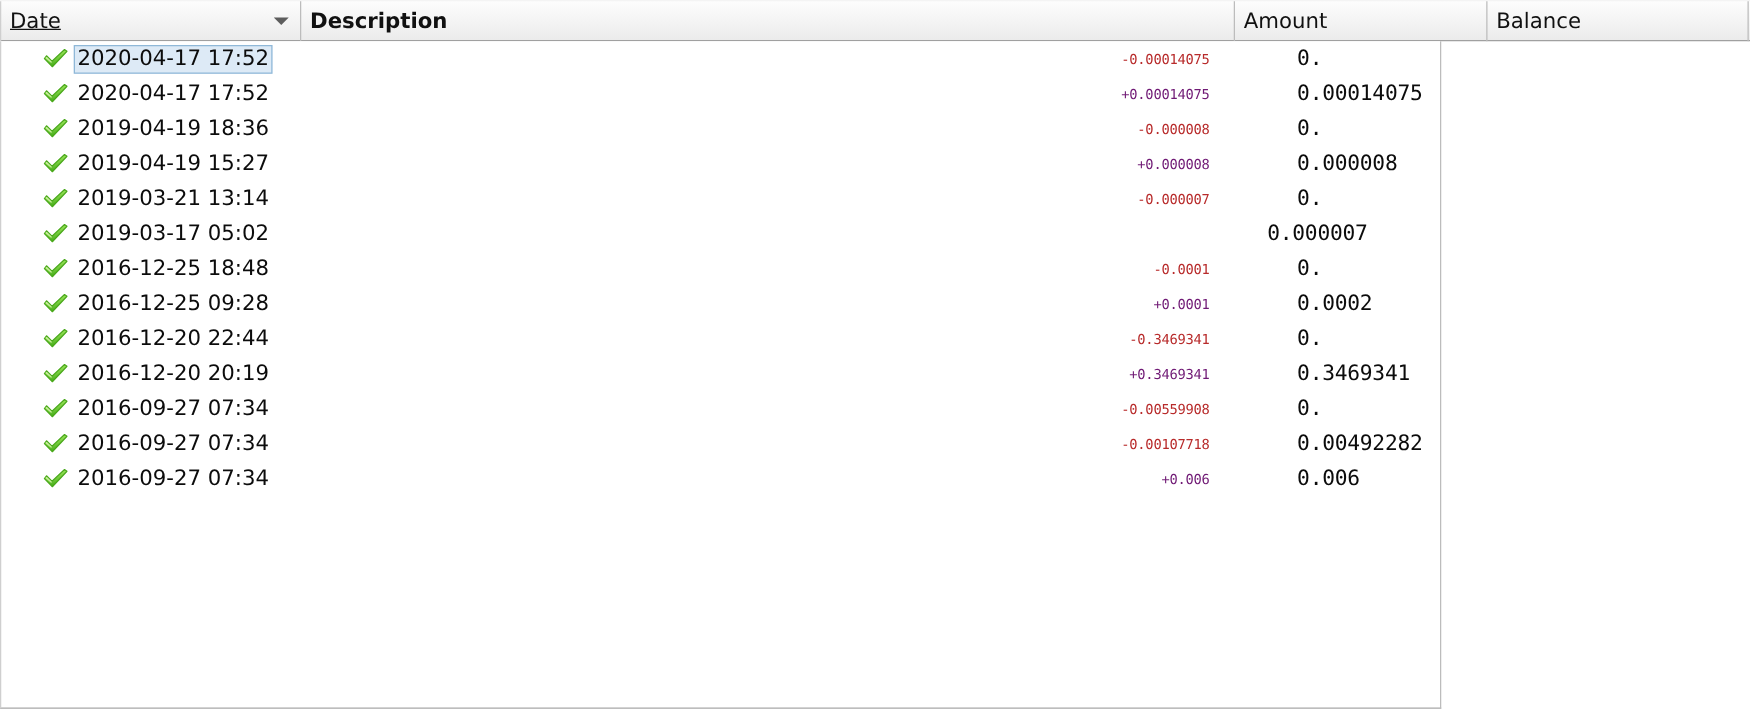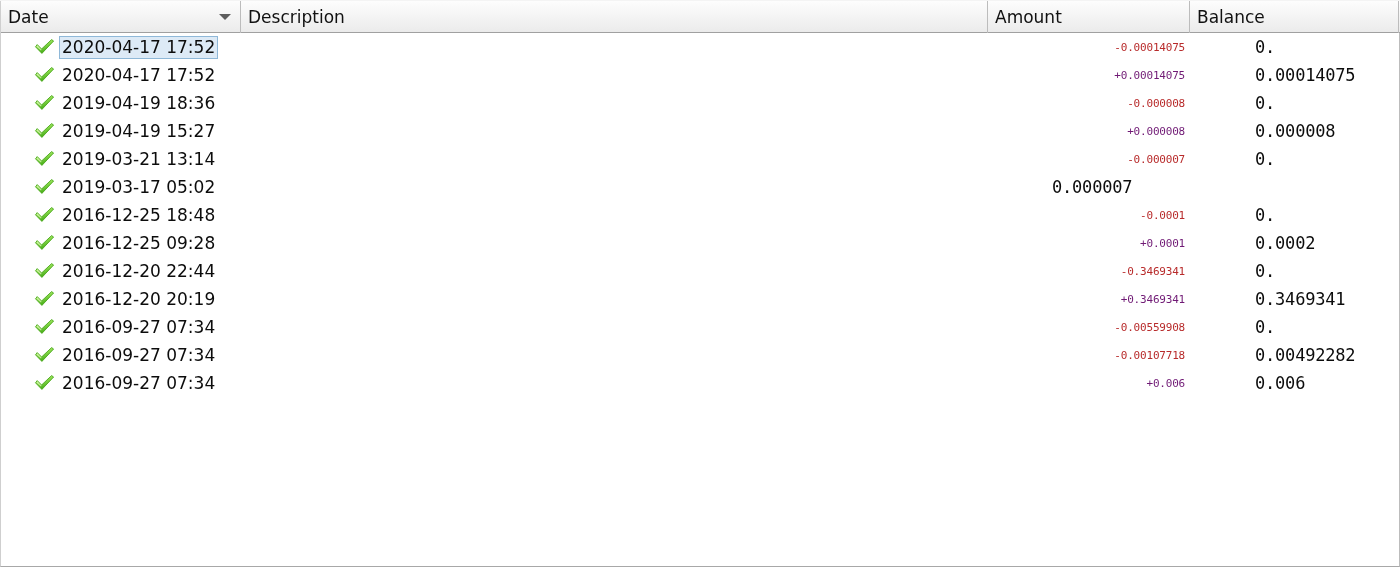--- a/index.html
+++ b/index.html
@@ -38,41 +38,41 @@
     align-items: center;
     font-size: 17px;
     color: #111111;
     padding-left: 7px;
     border-right: 1px solid #bcbcbc;
     font-family: "DejaVu Sans", sans-serif;
     white-space: nowrap;
     overflow: hidden;
   }
   .hcell:first-child { border-left: 1px solid #cfcfcf; }
-  .hcell.date   { width: 241px; }
-  .hcell.desc   { width: 747px; }
+  .hcell.date   { width: 241px; text-decoration: underline; }
+  .hcell.desc   { width: 747px; font-weight: bold; }
   .hcell.amount { width: 202px; }
   .hcell.balance{ width: 209px; border-right: 1px solid #bcbcbc; }
 
   .sort-arrow {
     position: absolute;
     right: 9px;
     top: 50%;
     transform: translateY(-50%);
     width: 0; height: 0;
     border-left: 6px solid transparent;
     border-right: 6px solid transparent;
     border-top: 6px solid #5d5d5d;
   }
 
   
   .tbl-body {
     position: absolute;
     top: 33px; left: 0;
-    width: 1400px;
+    width: 1153px;
     height: 534px;
     background: #ffffff;
     border-left: 1px solid #cfcfcf;
     border-right: 1px solid #bcbcbc;
     border-bottom: 1px solid #a8a8a8;
   }
 
   .row {
     display: flex;
     height: 28px;

